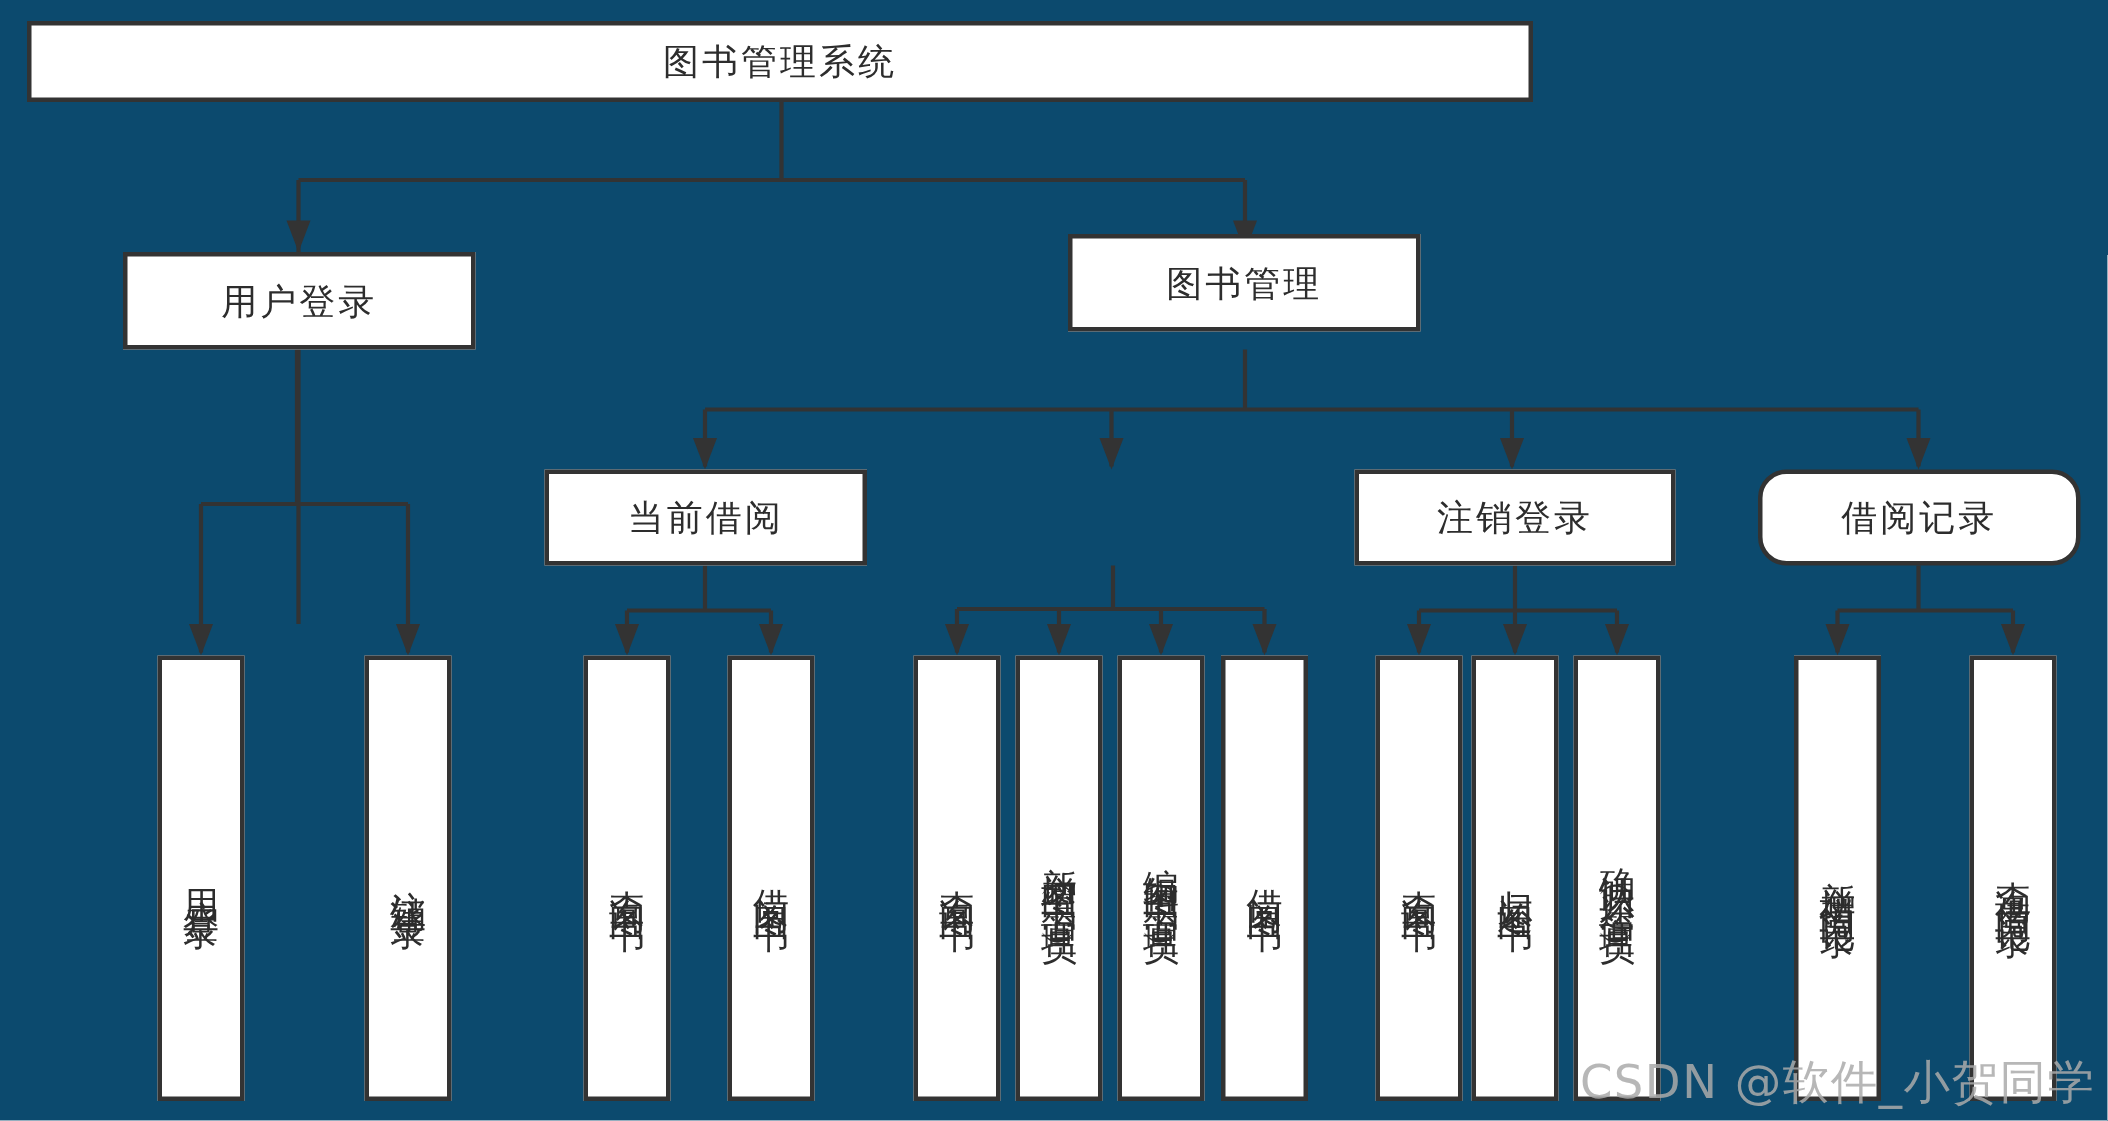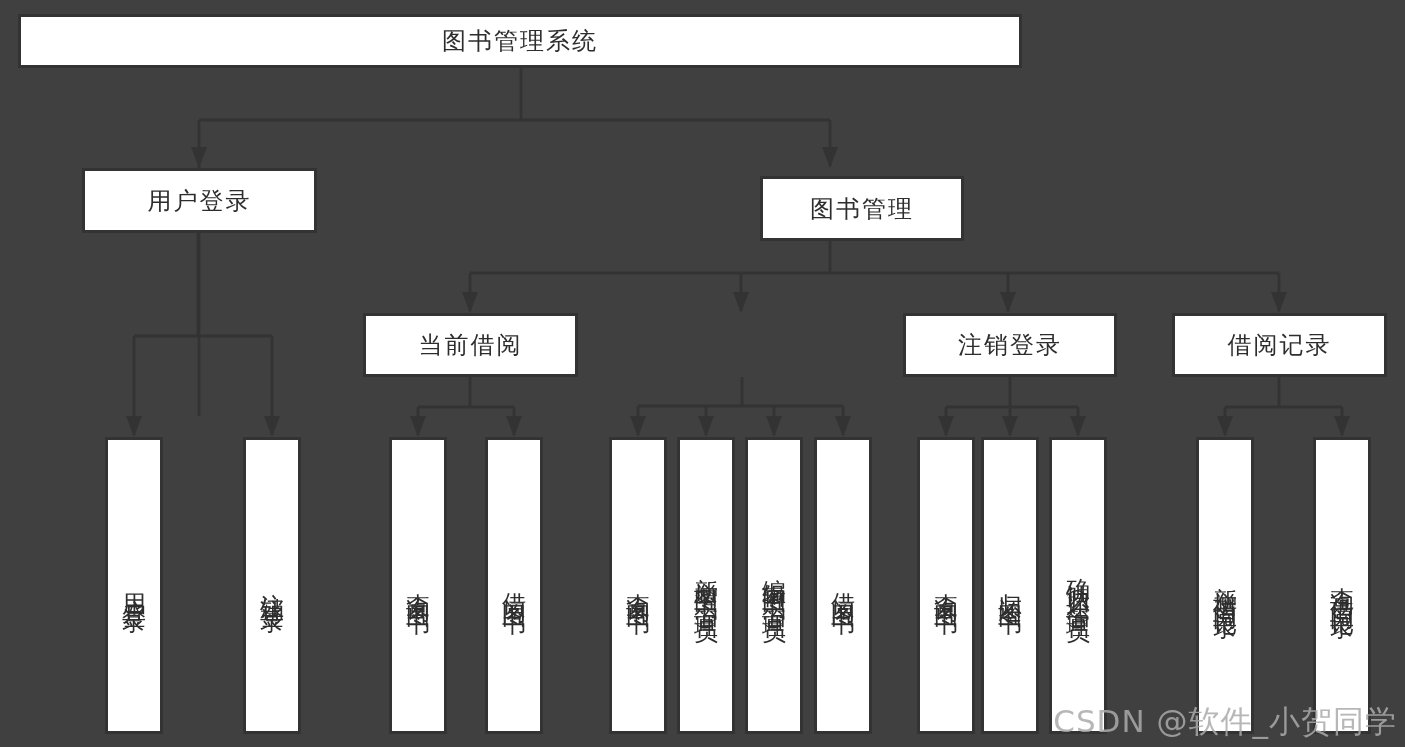--- a/index.html
+++ b/index.html
@@ -1,42 +1,42 @@
 <!DOCTYPE html>
 <html><head>
 <meta charset="utf-8">
 <style>
   html,body{margin:0;padding:0;background:#ffffff;}
   .canvas{
     position:relative;
     width:1405px;height:747px;
-    background:#404040;
+    background:#0c4a6e;
     font-family:"DejaVu Sans",sans-serif;
     color:#2d2d2d;
     overflow:hidden;
   }
   .connectors{position:absolute;left:0;top:0;width:1405px;height:747px;}
   .node{
     position:absolute;
     box-sizing:border-box;
     background:#ffffff;
     border:3px solid #333333;
     display:flex;align-items:center;justify-content:center;
     font-size:24px;
     letter-spacing:2px;
     z-index:2;
   }
   .root {left:18px;  top:14px;  width:1004px;height:54px;}
   .lv2-a{left:82px;  top:168px; width:235px; height:65px;}
-  .lv2-b{left:712px; top:176px; width:204px; height:65px;margin-left:48px;}
+  .lv2-b{left:712px; top:156px; width:235px; height:65px;}
   .lv3  {top:313px;  height:64px;}
   .lv3-a{left:363px; width:215px;}
   .lv3-b{left:634px; width:216px;}
   .lv3-c{left:903px; width:214px;}
-  .lv3-d{left:1172px;width:215px;}
+  .lv3-d{left:1172px;width:215px;border-radius:19px;}
   .leaf {top:437px;  height:297px; width:58px; letter-spacing:0;}
   .leaf span{
     writing-mode:vertical-rl;
     text-orientation:mixed;
     font-size:24px;
     letter-spacing:6px;
     line-height:1;
     white-space:nowrap;
   }
   .lf-1 {left:105px;}

